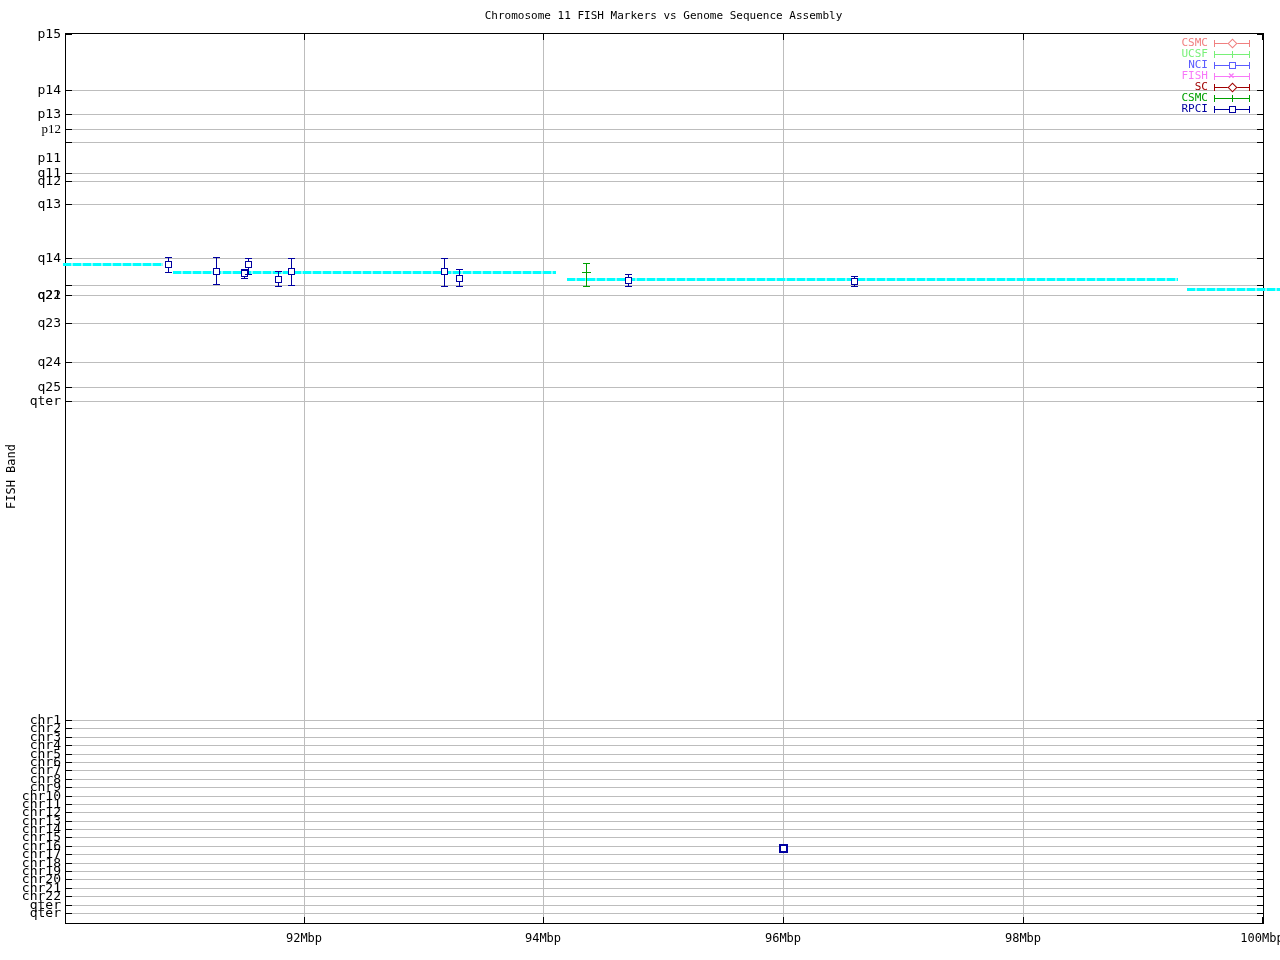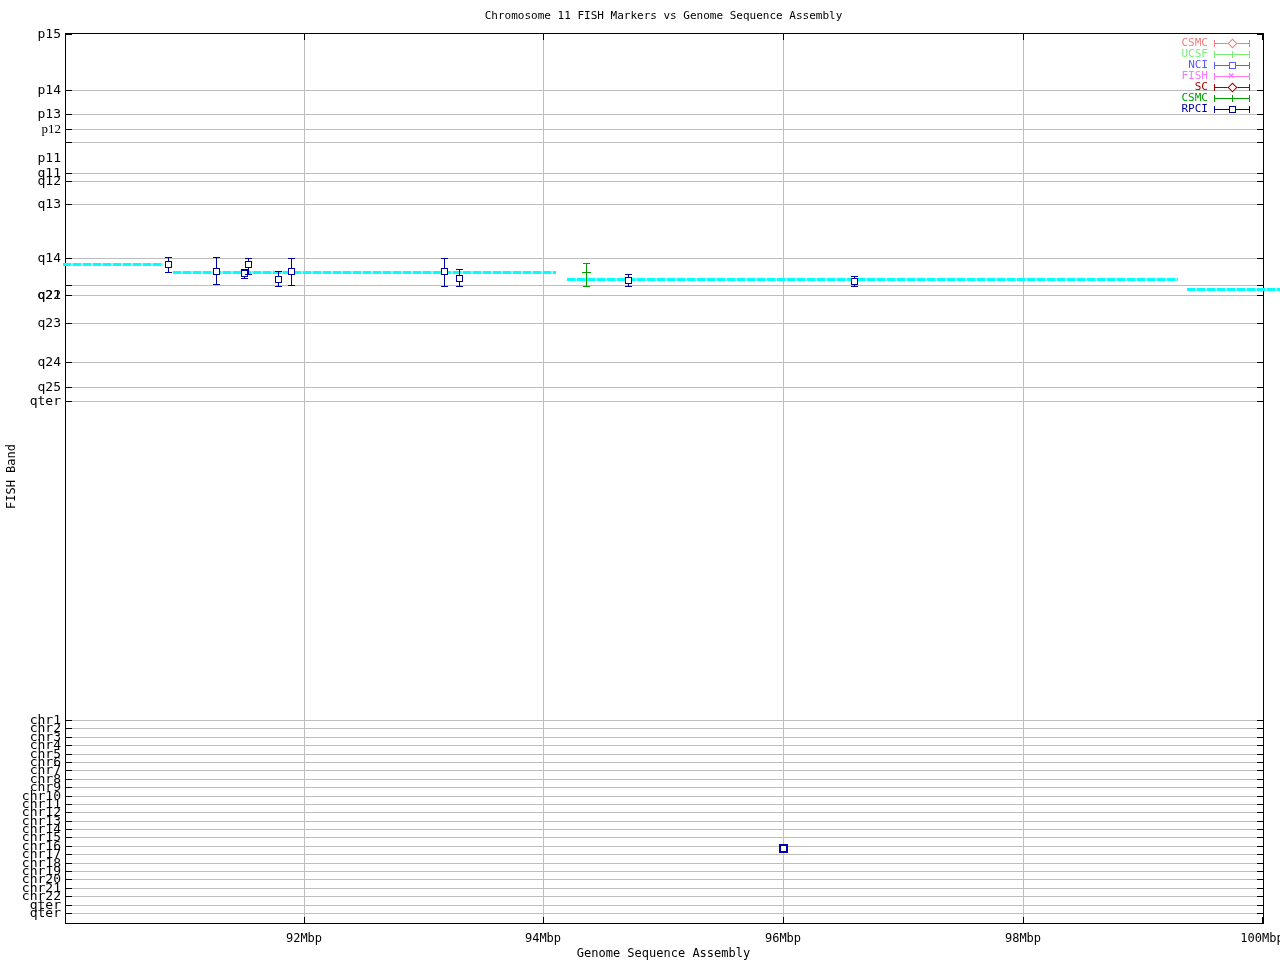--- a/index.html
+++ b/index.html
@@ -283,14 +283,13 @@
       <div class="hline" style="top: 64px; left: 1148px; width: 36px; background: rgb(0, 160, 0);"></div>
       <div class="vcap" style="top: 61px; left: 1148px; background: rgb(0, 160, 0);"></div>
       <div class="vcap" style="top: 61px; left: 1183px; background: rgb(0, 160, 0);"></div>
       <div class="vcap" style="top: 61px; left: 1166px; background: rgb(0, 160, 0);"></div>
       <div class="leglab" style="top: 69px; left: 1062px; color: rgb(0, 0, 160);">RPCI</div>
       <div class="hline" style="top: 75px; left: 1148px; width: 36px; background: rgb(0, 0, 160);"></div>
       <div class="vcap" style="top: 72px; left: 1148px; background: rgb(0, 0, 160);"></div>
       <div class="vcap" style="top: 72px; left: 1183px; background: rgb(0, 0, 160);"></div>
       <div class="sq" style="top: 72px; left: 1163px; border-color: rgb(0, 0, 160);"></div>
     </div>
-  <div id="xtitle">Genome Sequence Assembly</div>
 </div>
 
 </body></html>

